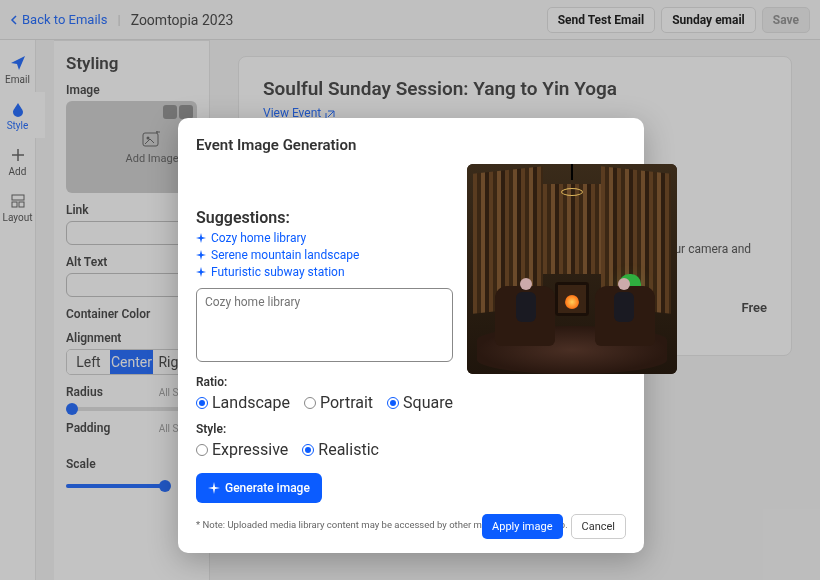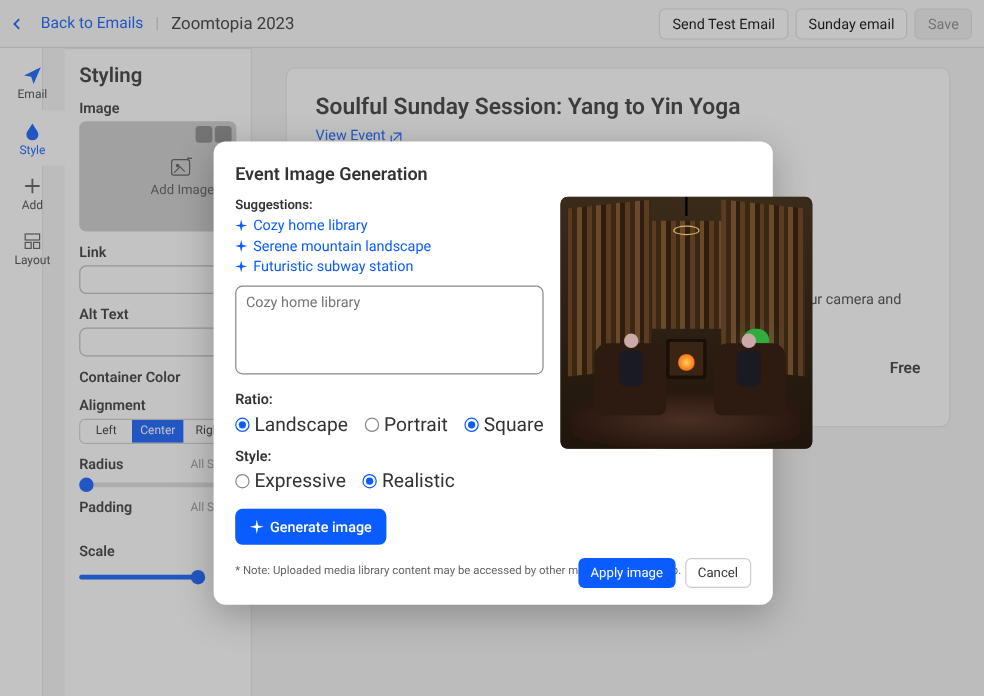--- a/index.html
+++ b/index.html
@@ -1,44 +1,44 @@
 <!DOCTYPE html>
 <html><head>
 <meta charset="utf-8">
 <style>
 * { box-sizing: border-box; margin: 0; padding: 0; font-family: -apple-system, BlinkMacSystemFont, "Segoe UI", Roboto, sans-serif; }
 body { width: 820px; height: 580px; overflow: hidden; background: #f5f5f5; position: relative; font-size: 13px; color: #333; }
 
 
 .topbar { height: 40px; display: flex; align-items: center; padding: 0 10px; background: #fafafa; border-bottom: 1px solid #ddd; }
-.back-link { color: #0b5cff; font-size: 13px; display: flex; align-items: center; gap: 16px; cursor: pointer; }
+.back-link { color: #0b5cff; font-size: 13px; display: flex; align-items: center; gap: 4px; cursor: pointer; }
 .crumb-divider { color: #ccc; margin: 0 10px; }
 .breadcrumb-title { font-size: 14px; color: #333; }
 .topbar-spacer { flex: 1; }
-.topbar-btn { background: #fff; border: 1px solid #e0e0e0; border-radius: 5px; padding: 5px 10px; font-size: 12px; margin-left: 6px; cursor: pointer; }
+.topbar-btn { background: #fff; border: 1px solid #e0e0e0; border-radius: 5px; padding: 5px 10px; font-size: 12px; margin-left: 6px; cursor: pointer; font-weight: bold; }
 .topbar-btn.save { background: #eee; color: #888; }
 
 
-.leftrail { position: absolute; left: 0; top: 40px; bottom: 0; width: 36px; background: #fff; border-right: 1px solid #e5e5e5; display: flex; flex-direction: column; align-items: flex-start; padding-top: 6px; }
+.leftrail { position: absolute; left: 0; top: 40px; bottom: 0; width: 36px; background: #fff; border-right: 1px solid #e5e5e5; display: flex; flex-direction: column; align-items: center; padding-top: 6px; }
 .rail-item { width: 54px; height: 46px; display: flex; flex-direction: column; align-items: center; justify-content: center; font-size: 10px; color: #444; cursor: pointer; gap: 2px; }
 .rail-item.active { color: #0b5cff; }
 .rail-icon { width: 18px; height: 18px; display: flex; align-items: center; justify-content: center; }
 
 
 .styling-panel { position: absolute; left: 54px; top: 40px; width: 156px; bottom: 0; background: #fff; border-right: 1px solid #e5e5e5; padding: 12px 12px; overflow: hidden; border-top: 1px solid #e5e5e5;}
 .styling-panel h2 { font-size: 17px; font-weight: 600; margin-bottom: 10px; }
 .field-label { font-size: 12px; font-weight: 600; margin-top: 10px; margin-bottom: 4px; display: flex; justify-content: space-between; align-items: center;}
 .subhint { font-size: 10px; color: #999; font-weight: 400;}
 .image-drop { background: #ccc; border-radius: 6px; height: 92px; display: flex; flex-direction: column; align-items: center; justify-content: center; color: #555; font-size: 11px; gap: 4px; cursor: pointer; position: relative; padding-left: 41px;}
 .image-drop .tools { position:absolute; top:4px; right:4px; display:flex; gap:2px;}
 .image-drop .toolchip { width:14px; height:14px; background:#888; border-radius:3px; }
 .cursor-hand { position:absolute; right:-4px; bottom:14px; width:18px; height:18px; }
 .text-input { width: 100%; border: 1px solid #bbb; border-radius: 6px; height: 24px; padding: 0 6px; font-size: 12px; }
 .seg-group { display:flex; border:1px solid #ccc; border-radius:5px; overflow:hidden; }
-.seg-btn { flex:1; text-align:center; font-size:10px; padding:4px 0; cursor:pointer; background:#fff;}
+.seg-btn { flex:1; text-align:center; font-size:14px; padding:4px 0; cursor:pointer; background:#fff;}
 .seg-btn.active { background:#0b5cff; color:#fff; }
 .slider-track { height:4px; background:#ddd; border-radius:2px; position:relative; margin-top:8px;}
 .slider-track.full::before { content:''; position:absolute; left:0; top:0; bottom:0; width:100%; background:#0b5cff; border-radius:2px;}
 .slider-thumb { width:12px; height:12px; border-radius:50%; background:#0b5cff; position:absolute; top:-4px; }
 .slider-row { display:flex; align-items:center; gap:8px;}
 .slider-row .slider-track { flex:1;}
 .slider-val { font-size:11px; color:#666; width:24px; text-align:right;}
 
 
 .main-preview { position:absolute; left:210px; top:40px; right:0; bottom:0; padding: 16px 28px; overflow:hidden;}
@@ -53,21 +53,21 @@
 
 
 .dim { position:absolute; inset:0; background:rgba(80,80,80,0.34); }
 
 
 .modal { position:absolute; left:178px; top:118px; width:466px; background:#fff; border-radius:10px; box-shadow:0 8px 30px rgba(0,0,0,0.25); padding:18px 18px 14px 18px; }
 .modal h3 { font-size:15px; font-weight:600; margin-bottom:10px;}
 .modal-cols { display:flex; gap:14px;}
 .modal-left { flex:1; }
 .modal-right { width:210px; }
-.sugg-label { font-size:11px; font-weight:600; margin-bottom:4px;}
+.sugg-label { font-size:16px; font-weight:600; margin-bottom:4px;margin-top:44px;}
 .sugg-item { color:#0b5cff; font-size:12px; display:flex; align-items:center; gap:5px; margin-bottom:3px; cursor:pointer;}
 .prompt-area { width:100%; height:74px; border:1.5px solid #888; border-radius:6px; padding:6px 8px; font-size:12px; color:#999; resize:none; margin-top:6px; outline:none;}
 .opt-label { font-size:12px; font-weight:600; margin-top:10px;}
 .radio-row { display:flex; gap:14px; margin-top:4px; font-size:16px;align-items:flex-end;}
 .radio-opt { display:flex; align-items:center; gap:4px; cursor:pointer;}
 .radio-circle { width:12px; height:12px; border:1.5px solid #888; border-radius:50%; display:inline-block; position:relative;}
 .radio-circle.checked { border-color:#0b5cff;}
 .radio-circle.checked::after { content:''; position:absolute; inset:2px; background:#0b5cff; border-radius:50%;}
 .gen-btn { margin-top:14px; background:#0b5cff; color:#fff; border:none; border-radius:6px; padding:8px 12px; font-size:12px; font-weight:500; display:flex; align-items:center; gap:5px; cursor:pointer;}
 .preview-img { width:210px; height:210px; border-radius:6px; background:#2a1f14; position:relative; overflow:hidden;}

